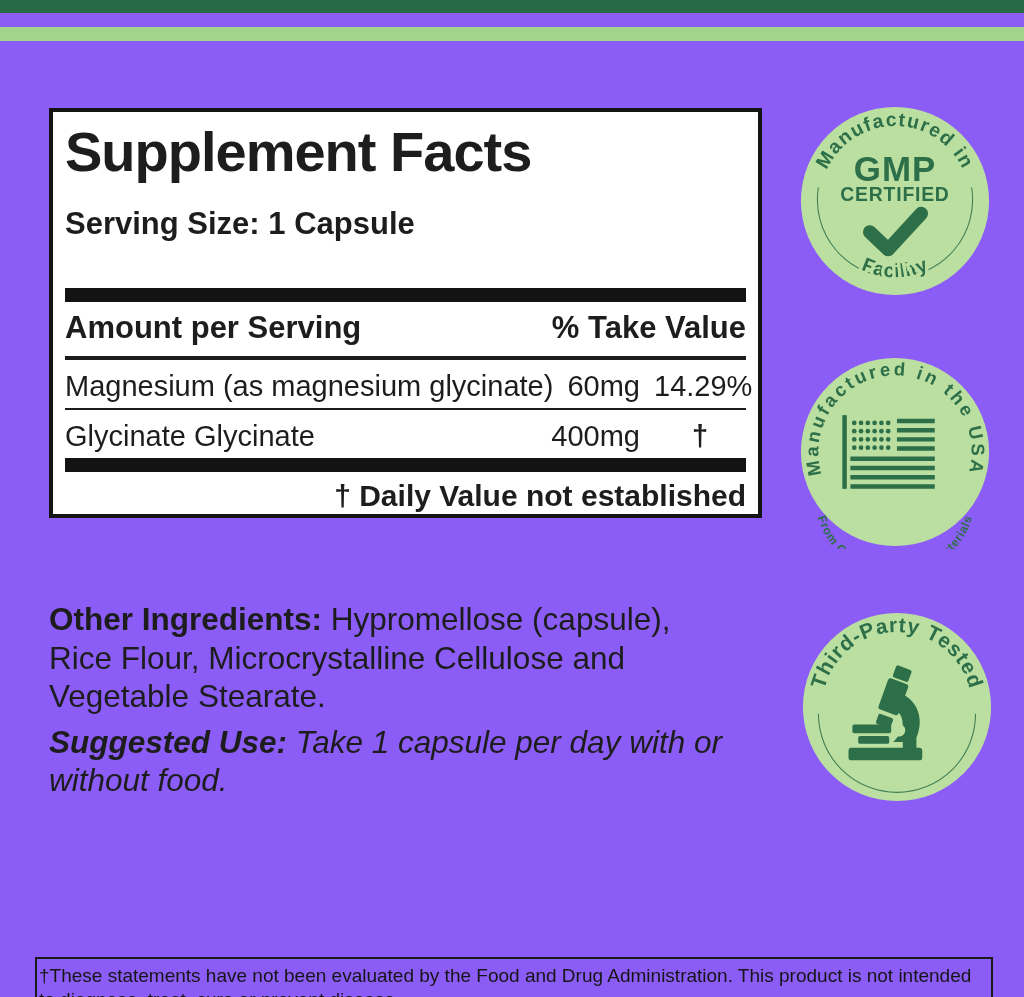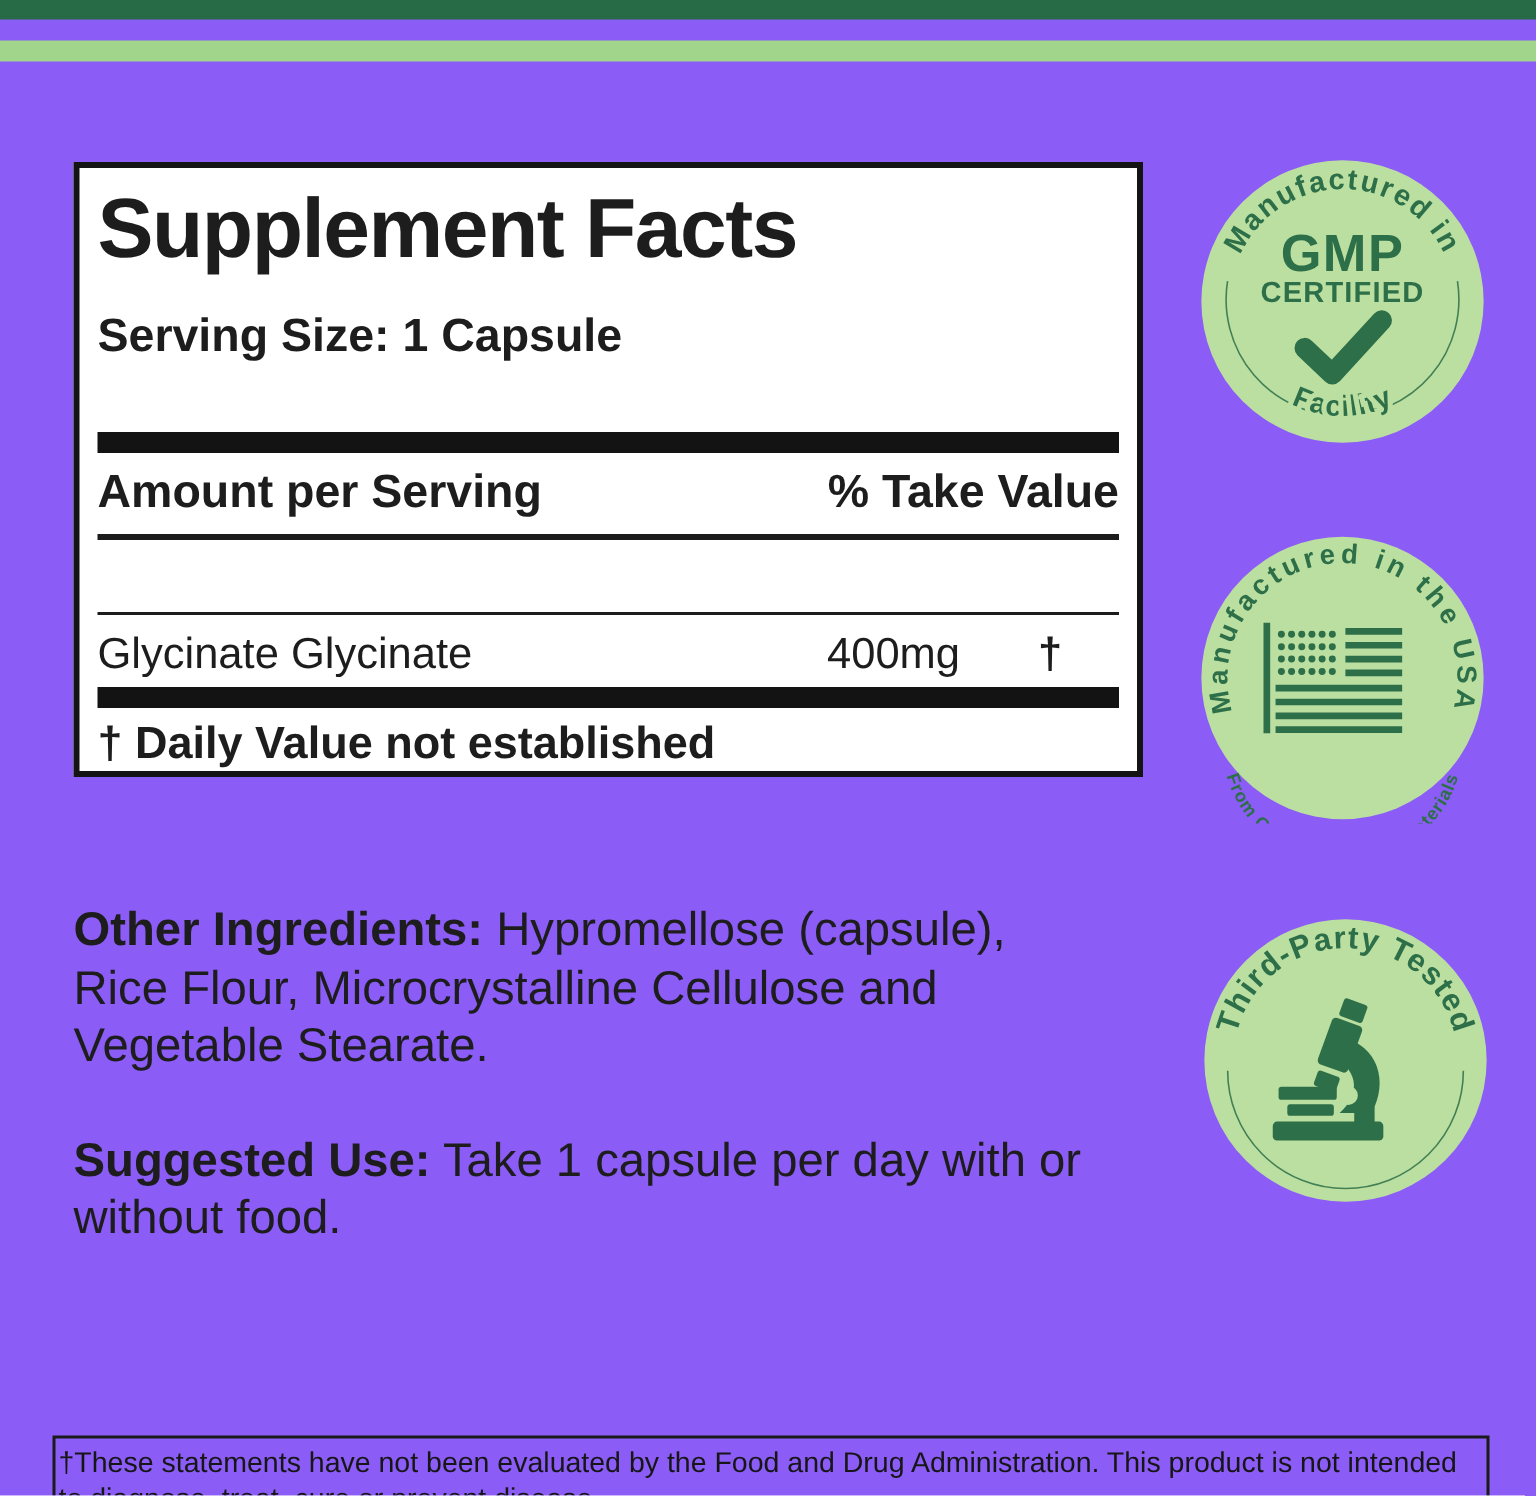--- a/index.html
+++ b/index.html
@@ -26,27 +26,27 @@
   .header-row{top:198px;font-size:31px;font-weight:bold;line-height:36px;display:flex;justify-content:space-between;}
   .rule1{top:244px;height:4px;background:#1c1c1c;}
   .rule2{top:296px;height:2px;background:#1c1c1c;}
   .nutrient-row{font-size:29px;line-height:36px;display:flex;align-items:baseline;}
   .row1{top:256px;}
   .row2{top:306px;}
   .row-name{flex:1;}
   .row-amount{margin-right:14px;}
   .row-dv{width:92px;text-align:right;}
   .dv-center{text-align:center;font-weight:bold;}
-  .footnote{top:366px;font-size:30px;font-weight:bold;line-height:36px;}
+  .footnote{top:366px;font-size:30px;font-weight:bold;line-height:36px;text-align:right;}
 
   
   .para{position:absolute;left:49px;width:690px;font-size:31.5px;line-height:38.5px;}
   .para b{font-weight:bold;}
   .other-ingredients{top:552px;margin-top:48px;}
-  .suggested-use{top:722px;}
+  .suggested-use{top:691px;font-style:italic;}
 
   
   .badge{position:absolute;width:194px;height:194px;}
   .badge-gmp{left:798px;top:104px;}
   .badge-usa{left:798px;top:355px;}
   .badge-tpt{left:800px;top:610px;}
   .badge text{fill:#2d6f48;font-family:"Liberation Sans", sans-serif;}
 
   
   .disclaimer-box{
@@ -65,20 +65,25 @@
 
   <div class="facts-panel">
     <div class="panel-title">Supplement Facts</div>
     <div class="serving-size">Serving Size: 1 Capsule</div>
     <div class="bar-thick bar1"></div>
     <div class="header-row">
       <span>Amount per Serving</span>
       <span>% Take Value</span>
     </div>
     <div class="rule1"></div>
+    <div class="nutrient-row row1">
+      <span class="row-name">Magnesium (as magnesium glycinate)</span>
+      <span class="row-amount">60mg</span>
+      <span class="row-dv">14.29%</span>
+    </div>
     <div class="rule2"></div>
     <div class="nutrient-row row2">
       <span class="row-name">Glycinate Glycinate</span>
       <span class="row-amount">400mg</span>
       <span class="row-dv dv-center">†</span>
     </div>
     <div class="bar-thick bar2"></div>
     <div class="footnote">† Daily Value not established</div>
   </div>
 

